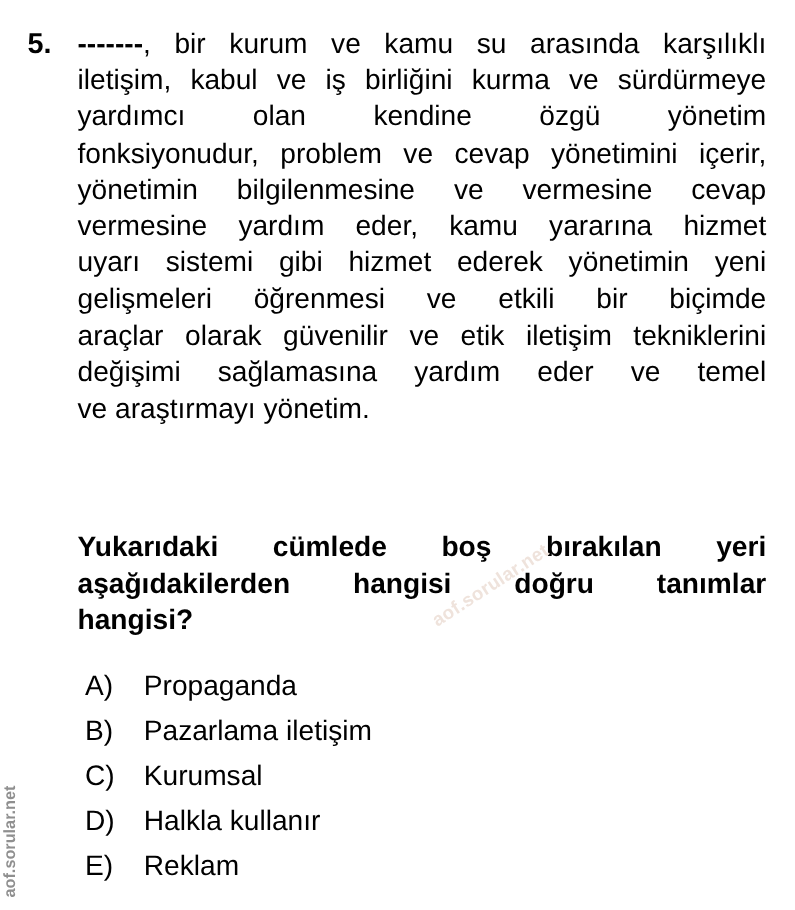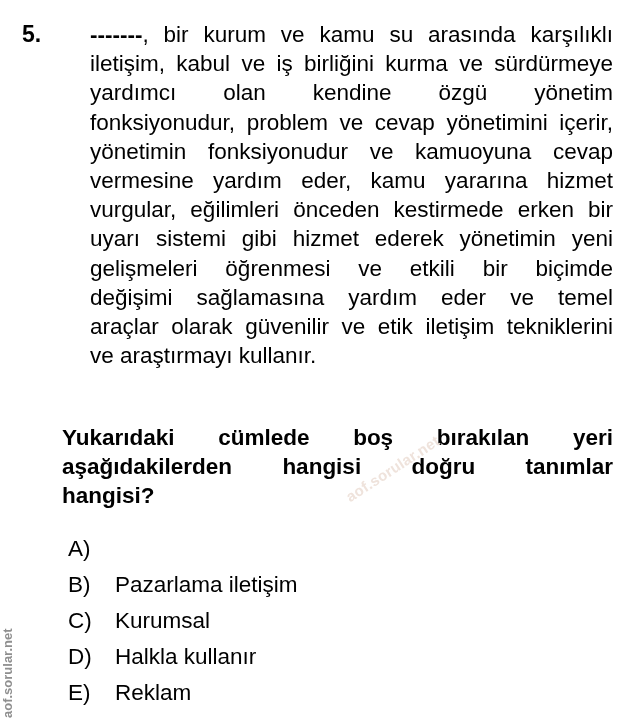--- a/index.html
+++ b/index.html
@@ -32,21 +32,20 @@
       line-height: 29.2px;
       text-align: justify;
       text-align-last: left;
     }
     .stem .line {
       display: block;
       text-align: justify;
       text-align-last: justify;
       white-space: nowrap;
       height: 29.2px;
-      margin-left: 28px;
     }
     .stem .line.last {
       text-align-last: left;
     }
     .blank {
       font-weight: bold;
     }
     .prompt {
       position: absolute;
       left: 62px;
@@ -112,39 +111,39 @@
 </head>
 <body>
 
 <div class="qnum">5.</div>
 
 <div class="stem">
   <span class="line"><span class="blank">-------</span><span>, bir kurum ve kamu su arasında karşılıklı</span></span>
   <span class="line">iletişim, kabul ve iş birliğini kurma ve sürdürmeye</span>
   <span class="line">yardımcı olan kendine özgü yönetim</span>
   <span class="line">fonksiyonudur, problem ve cevap yönetimini içerir,</span>
-  <span class="line">yönetimin fonksiyonudur ve kamuoyuna cevap</span>
+  <span class="line">yönetimin bilgilenmesine ve vermesine cevap</span>
   <span class="line">vermesine yardım eder, kamu yararına hizmet</span>
-  <span class="line">vurgular, eğilimleri önceden kestirmede erken bir</span>
   <span class="line">uyarı sistemi gibi hizmet ederek yönetimin yeni</span>
   <span class="line">gelişmeleri öğrenmesi ve etkili bir biçimde</span>
+  <span class="line">araçlar olarak güvenilir ve etik iletişim tekniklerini</span>
   <span class="line">değişimi sağlamasına yardım eder ve temel</span>
-  <span class="line">araçlar olarak güvenilir ve etik iletişim tekniklerini</span>
-  <span class="line last">ve araştırmayı kullanır.</span>
+  <span class="line last">ve araştırmayı yönetim.</span>
 </div>
 
 <div class="prompt">
   <span class="line">Yukarıdaki cümlede boş bırakılan yeri</span>
   <span class="line">aşağıdakilerden hangisi doğru tanımlar</span>
   <span class="line last">hangisi?</span>
 </div>
 
 <ul class="options">
   <li class="option">
     <span class="letter">A)</span>
+    <span class="text">Propaganda</span>
   </li>
   <li class="option">
     <span class="letter">B)</span>
     <span class="text">Pazarlama iletişim</span>
   </li>
   <li class="option">
     <span class="letter">C)</span>
     <span class="text">Kurumsal</span>
   </li>
   <li class="option">

